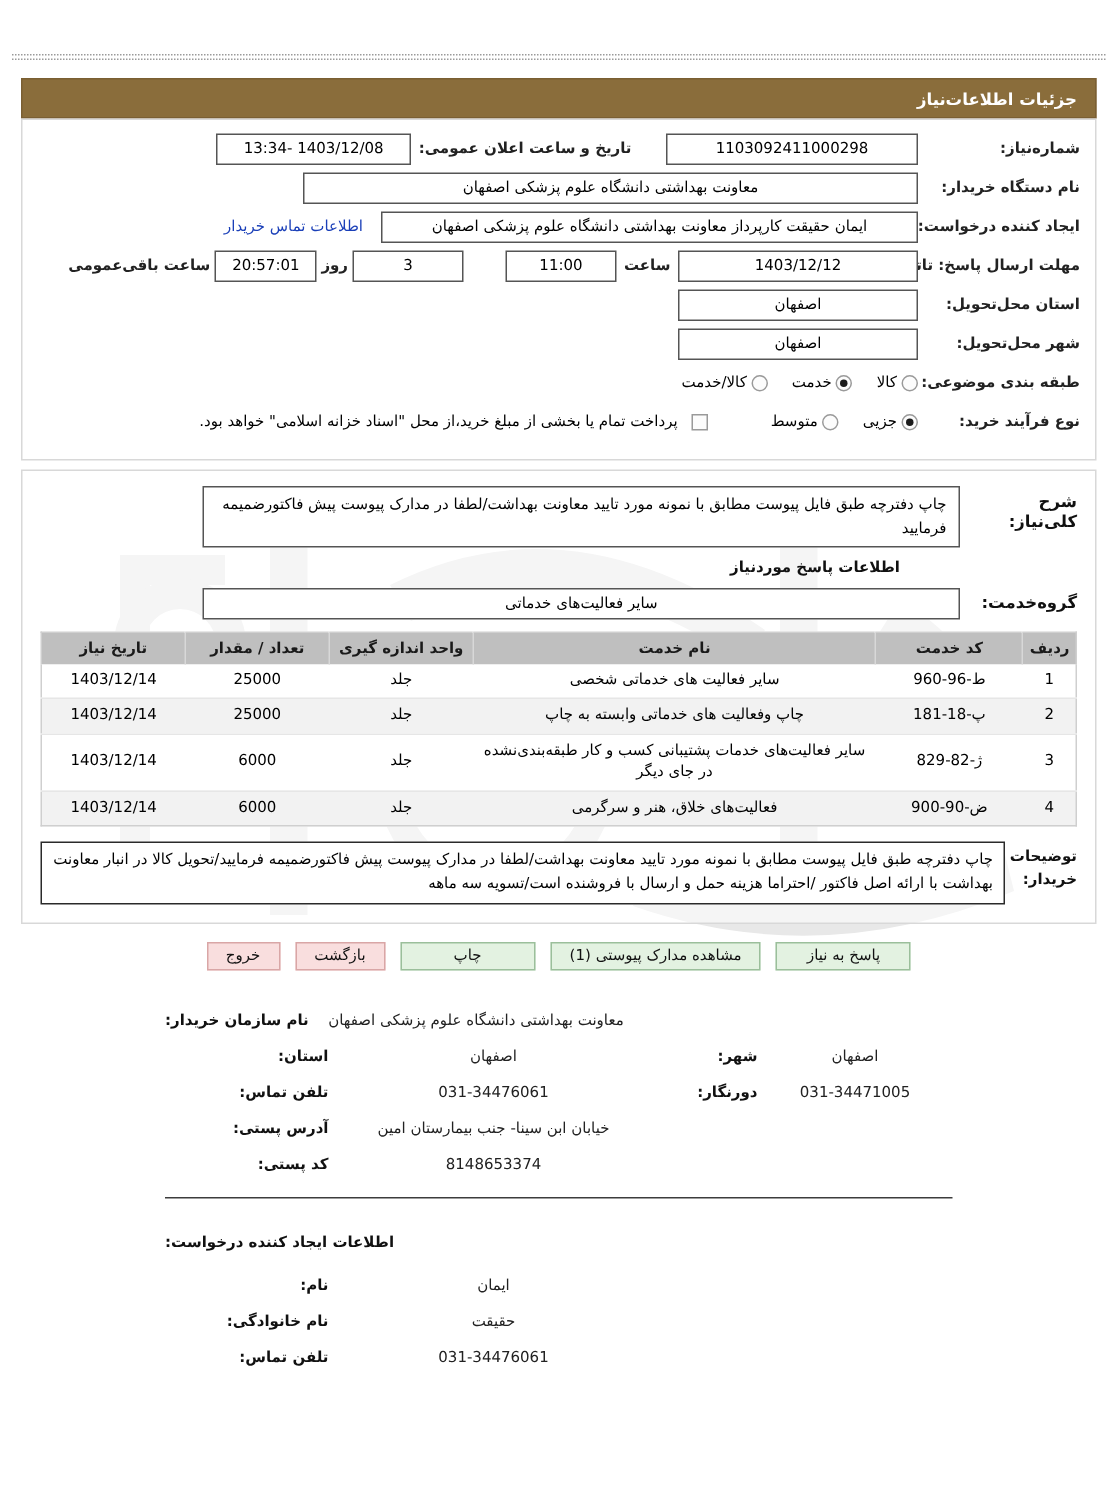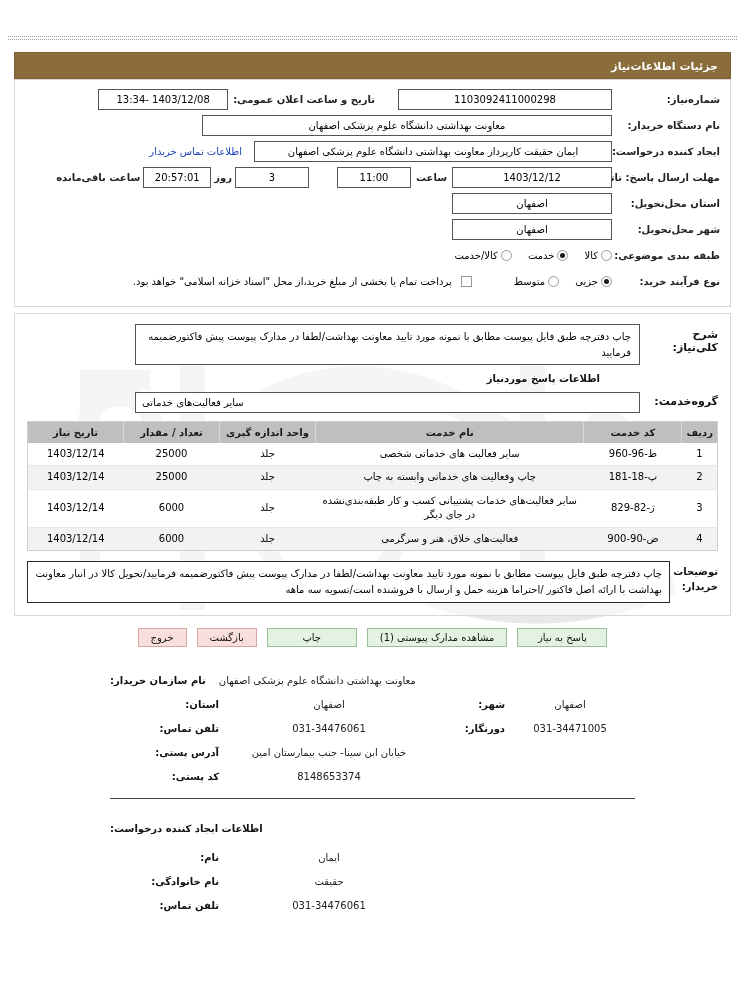--- a/index.html
+++ b/index.html
@@ -262,21 +262,21 @@
   <div style="padding:0 14px;">
     <div class="bar">
       <span>جزئیات اطلاعات‌نیاز</span>
     </div>
 
     <div class="panel">
       <div class="panel-body">
 
         <div class="row">
           <div class="lbl w-right">شماره‌نیاز:</div>
-          <div class="box" style="width:214px;">1103092411000298</div>
+          <div class="box" style="width:168px;">1103092411000298</div>
           <div class="sub-lbl" style="margin-right:18px;">تاریخ و ساعت اعلان عمومی:</div>
           <div class="box" style="width:130px;">1403/12/08 -13:34</div>
         </div>
 
         <div class="row">
           <div class="lbl w-right">نام دستگاه خریدار:</div>
           <div class="box" style="width:410px;text-align:center;">معاونت بهداشتی دانشگاه علوم پزشکی اصفهان</div>
         </div>
 
         <div class="row">
@@ -286,21 +286,21 @@
         </div>
 
         <div class="row">
           <div class="lbl w-right">مهلت ارسال پاسخ: تاتاریخ:</div>
           <div class="box" style="width:160px;text-align:center;">1403/12/12</div>
           <div class="sub-lbl">ساعت</div>
           <div class="box" style="width:74px;">11:00</div>
           <div class="box" style="width:74px;margin-right:28px;text-align:center;">3</div>
           <div class="sub-lbl" style="padding:0 3px;">روز</div>
           <div class="box" style="width:68px;">20:57:01</div>
-          <div class="sub-lbl" style="padding:0 3px;">ساعت باقی‌مانده</div>
+          <div class="sub-lbl" style="padding:0 3px;">ساعت باقی‌عمومی</div>
         </div>
 
         <div class="row">
           <div class="lbl w-right">استان محل‌تحویل:</div>
           <div class="box" style="width:160px;text-align:center;">اصفهان</div>
         </div>
 
         <div class="row">
           <div class="lbl w-right">شهر محل‌تحویل:</div>
           <div class="box" style="width:160px;text-align:center;">اصفهان</div>
@@ -352,21 +352,21 @@
 
         <div class="desc-row">
           <div class="desc-lbl">شرح کلی‌نیاز:</div>
           <div class="desc-box" style="width:505px;min-height:34px;">چاپ دفترچه طبق فایل پیوست مطابق با نمونه مورد تایید معاونت بهداشت/لطفا در مدارک پیوست پیش فاکتورضمیمه فرمایید</div>
         </div>
 
         <div class="section-title">اطلاعات پاسخ موردنیاز</div>
 
         <div class="desc-row">
           <div class="desc-lbl" style="padding-top:3px;">گروه‌خدمت:</div>
-          <div class="box" style="width:505px;text-align:left;line-height:19px;">سایر فعالیت‌های خدماتی</div>
+          <div class="box" style="width:505px;text-align:center;line-height:19px;">سایر فعالیت‌های خدماتی</div>
         </div>
 
         <table class="items">
           <thead>
             <tr>
               <th class="col-row">ردیف</th>
               <th class="col-code">کد خدمت</th>
               <th class="col-name">نام خدمت</th>
               <th class="col-unit">واحد اندازه گیری</th>
               <th class="col-qty">تعداد / مقدار</th>

